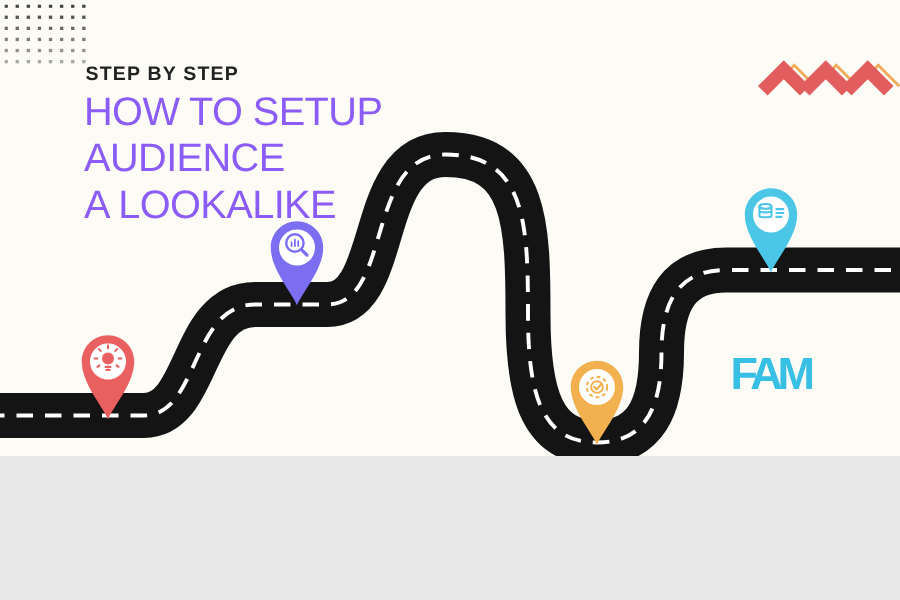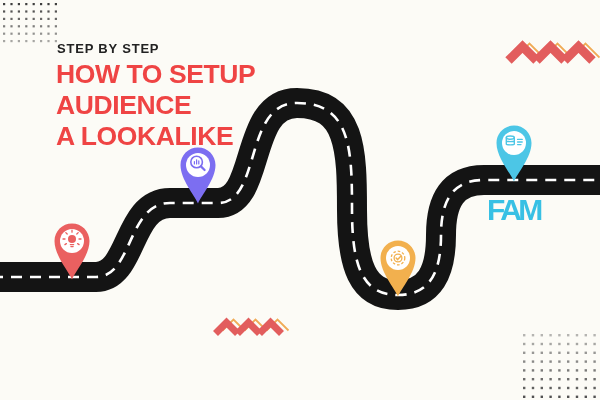--- a/index.html
+++ b/index.html
@@ -1,29 +1,29 @@
 <!DOCTYPE html>
 <html><head>
 <meta charset="utf-8">
 <style>
   html,body{margin:0;padding:0;background:#e8e8e8;}
   .canvas{
-    position:relative;width:600px;height:400px;overflow:hidden;
+    position:relative;width:600px;height:304px;overflow:hidden;
     background:#fcfbf6;font-family:"Liberation Sans",sans-serif;
   }
   .layer{position:absolute;inset:0;}
   svg.full{position:absolute;left:0;top:0;width:600px;height:400px;}
   .kicker{
     position:absolute;left:57px;top:41px;font-size:13px;font-weight:600;
     letter-spacing:.8px;color:#222;z-index:4;
   }
   .headline{
     position:absolute;left:56px;top:59px;margin:0;z-index:4;
-    font-size:26.5px;line-height:31px;font-weight:700;letter-spacing:-.4px;
-    color:#ef4444;
+    font-size:26.5px;line-height:31px;font-weight:400;letter-spacing:-.4px;
+    color:#8b5cf6;
   }
   .headline span{display:block;}
   .brand{
     position:absolute;left:487px;top:196px;z-index:4;
     font-size:30px;font-weight:800;letter-spacing:-3.5px;line-height:28px;
   }
   .pin{position:absolute;width:38px;height:58px;z-index:5;}
 </style>
 </head>
 <body>
@@ -34,21 +34,21 @@
     <path id="roadAsphalt" fill="none" stroke-linejoin="round" d="M -8 277 L 96 277 C 133 277 127 203 170 203 L 218 203 C 262 203 243 103 297 103 C 351 103 352 150 352 210 C 352 265 362 295 398 295 C 430 295 441 272 441 235 C 441 200 453 180 484 180 L 608 180" stroke="#141414" stroke-width="30"></path>
     <path id="roadCenter" fill="none" stroke-linecap="butt" d="M -8 277 L 96 277 C 133 277 127 203 170 203 L 218 203 C 262 203 243 103 297 103 C 351 103 352 150 352 210 C 352 265 362 295 398 295 C 430 295 441 272 441 235 C 441 200 453 180 484 180 L 608 180" stroke="#ffffff" stroke-width="2.6" stroke-dasharray="11 8"></path>
   </svg>
 
   <div class="kicker">STEP BY STEP</div>
   <h1 class="headline">
     <span>HOW TO SETUP</span>
     <span>AUDIENCE</span>
     <span>A LOOKALIKE</span>
   </h1>
-  <div class="brand" id="brandLogo" style="color: rgb(56, 192, 228);">FAM</div>
+  <div class="brand" id="brandLogo" style="color: rgb(56, 192, 228); margin-top: 40px;">FAM</div>
 
   <div class="layer" id="decoLayer">
       <svg width="100" height="33" viewBox="0 0 100 33" style="position: absolute; left: 504px; top: 40px;">
         <path d="M11.5 17.5 L25.5 3.5 L39.5 17.5 M39.5 17.5 L53.5 3.5 L67.5 17.5 M67.5 17.5 L81.5 3.5 L95.5 17.5 " fill="none" stroke="#f0ab56" stroke-width="1.8"></path>
         <path d="M4.5 20.5 L18.5 6.5 L32.5 20.5 M32.5 20.5 L46.5 6.5 L60.5 20.5 M60.5 20.5 L74.5 6.5 L88.5 20.5 " fill="none" stroke="#e25d5d" stroke-width="9" stroke-linejoin="miter"></path>
       </svg>
       <svg width="82" height="28" viewBox="0 0 82 28" style="position: absolute; left: 212px; top: 317px;">
         <path d="M10.5 13.5 L21.5 2.5 L32.5 13.5 M32.5 13.5 L43.5 2.5 L54.5 13.5 M54.5 13.5 L65.5 2.5 L76.5 13.5 " fill="none" stroke="#f0ab56" stroke-width="1.8"></path>
         <path d="M3.5 16.5 L14.5 5.5 L25.5 16.5 M25.5 16.5 L36.5 5.5 L47.5 16.5 M47.5 16.5 L58.5 5.5 L69.5 16.5 " fill="none" stroke="#e25d5d" stroke-width="7" stroke-linejoin="miter"></path>
       </svg>

